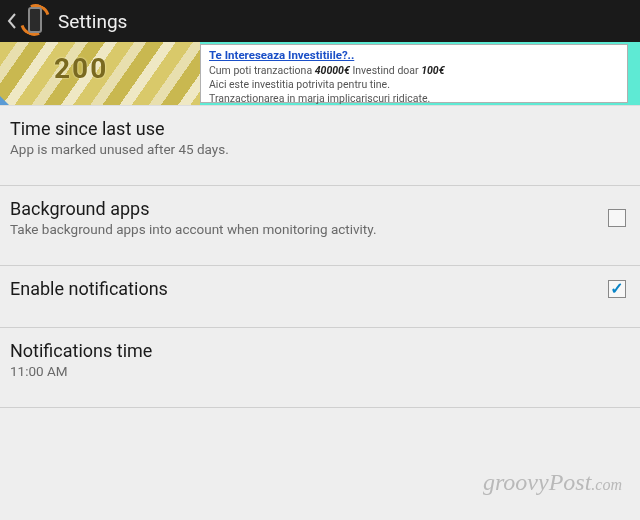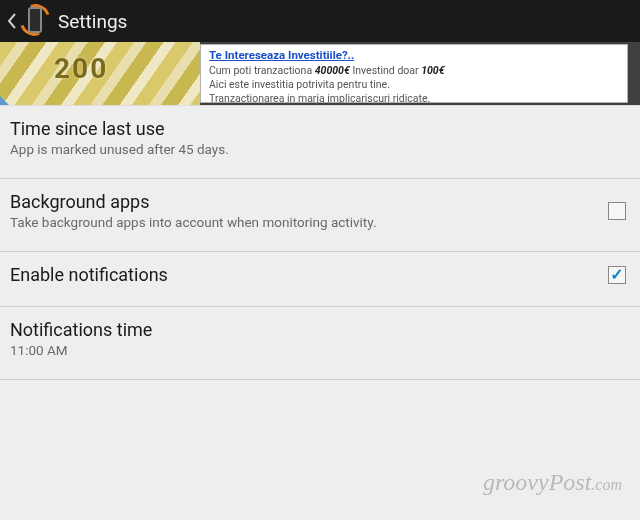--- a/index.html
+++ b/index.html
@@ -52,21 +52,21 @@
       border-radius: 50%;
       transform: rotate(25deg);
     }
     .action-bar-title {
       font-size: 19px;
       font-weight: 400;
       color: #f0f0f0;
     }
     .ad-banner {
       height: 64px;
-      background: #404040;
+      background: #5eead4;
       border-bottom: 1px solid #ddd;
       display: flex;
       overflow: hidden;
     }
     .ad-image {
       width: 200px;
       height: 64px;
       background:
         repeating-linear-gradient(125deg,
           #d9c96a 0 14px, #e8dfae 14px 24px,
@@ -116,21 +116,21 @@
       font-size: 13px;
       font-weight: bold;
       color: #7a7a7a;
       letter-spacing: 0.3px;
       border-bottom: 1px solid #cfcfcf;
     }
     .sh-tight { padding-top: 8px; }
     .pref {
       display: flex;
       align-items: center;
-      padding: 12px 14px 21px 10px;
+      padding: 12px 14px 28px 10px;
       border-bottom: 1px solid #cfcfcf;
       background: transparent;
     }
     .pref-text { flex: 1; }
     .pref-title {
       font-size: 18px;
       color: #1a1a1a;
       font-weight: 400;
     }
     .pref-summary {

